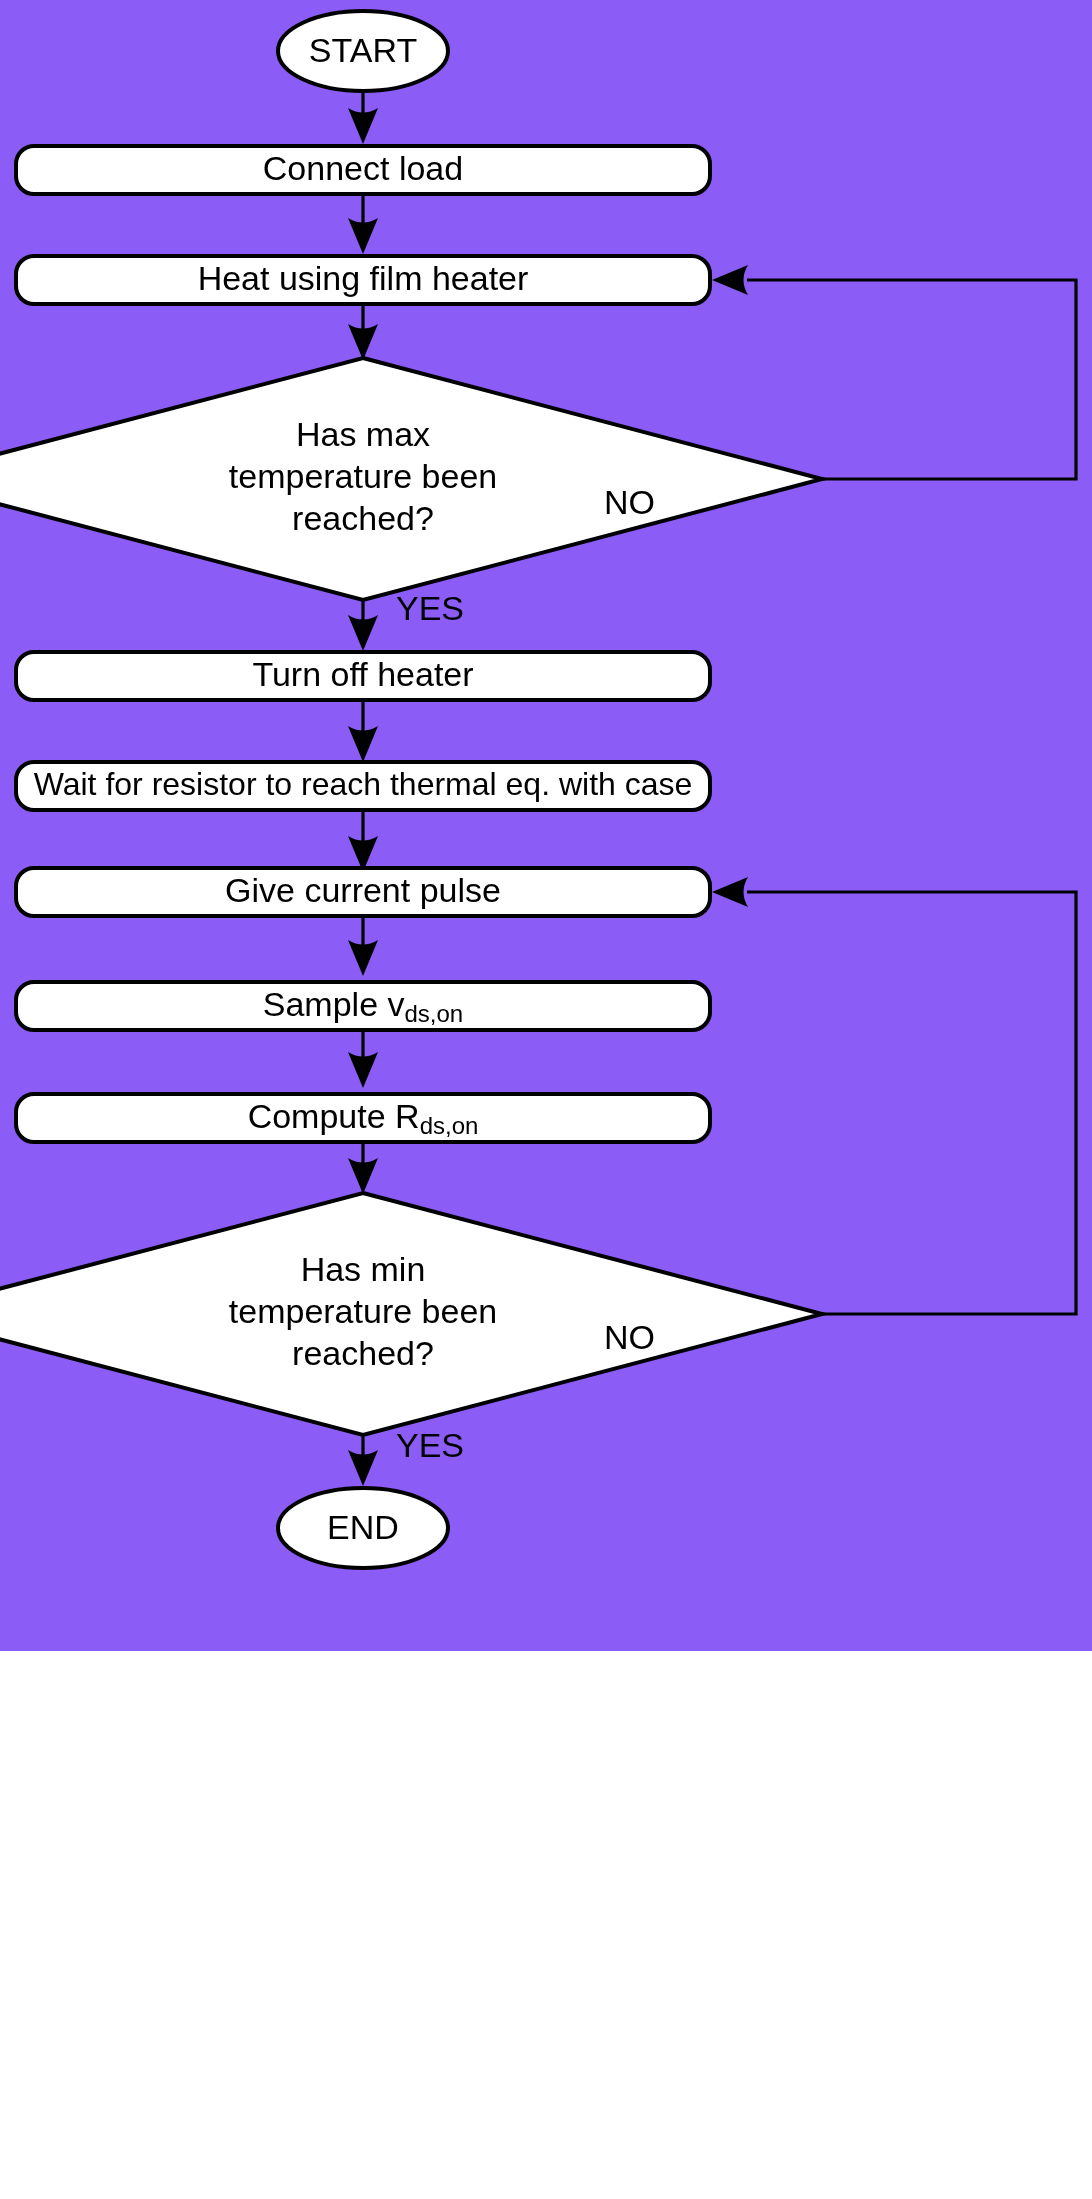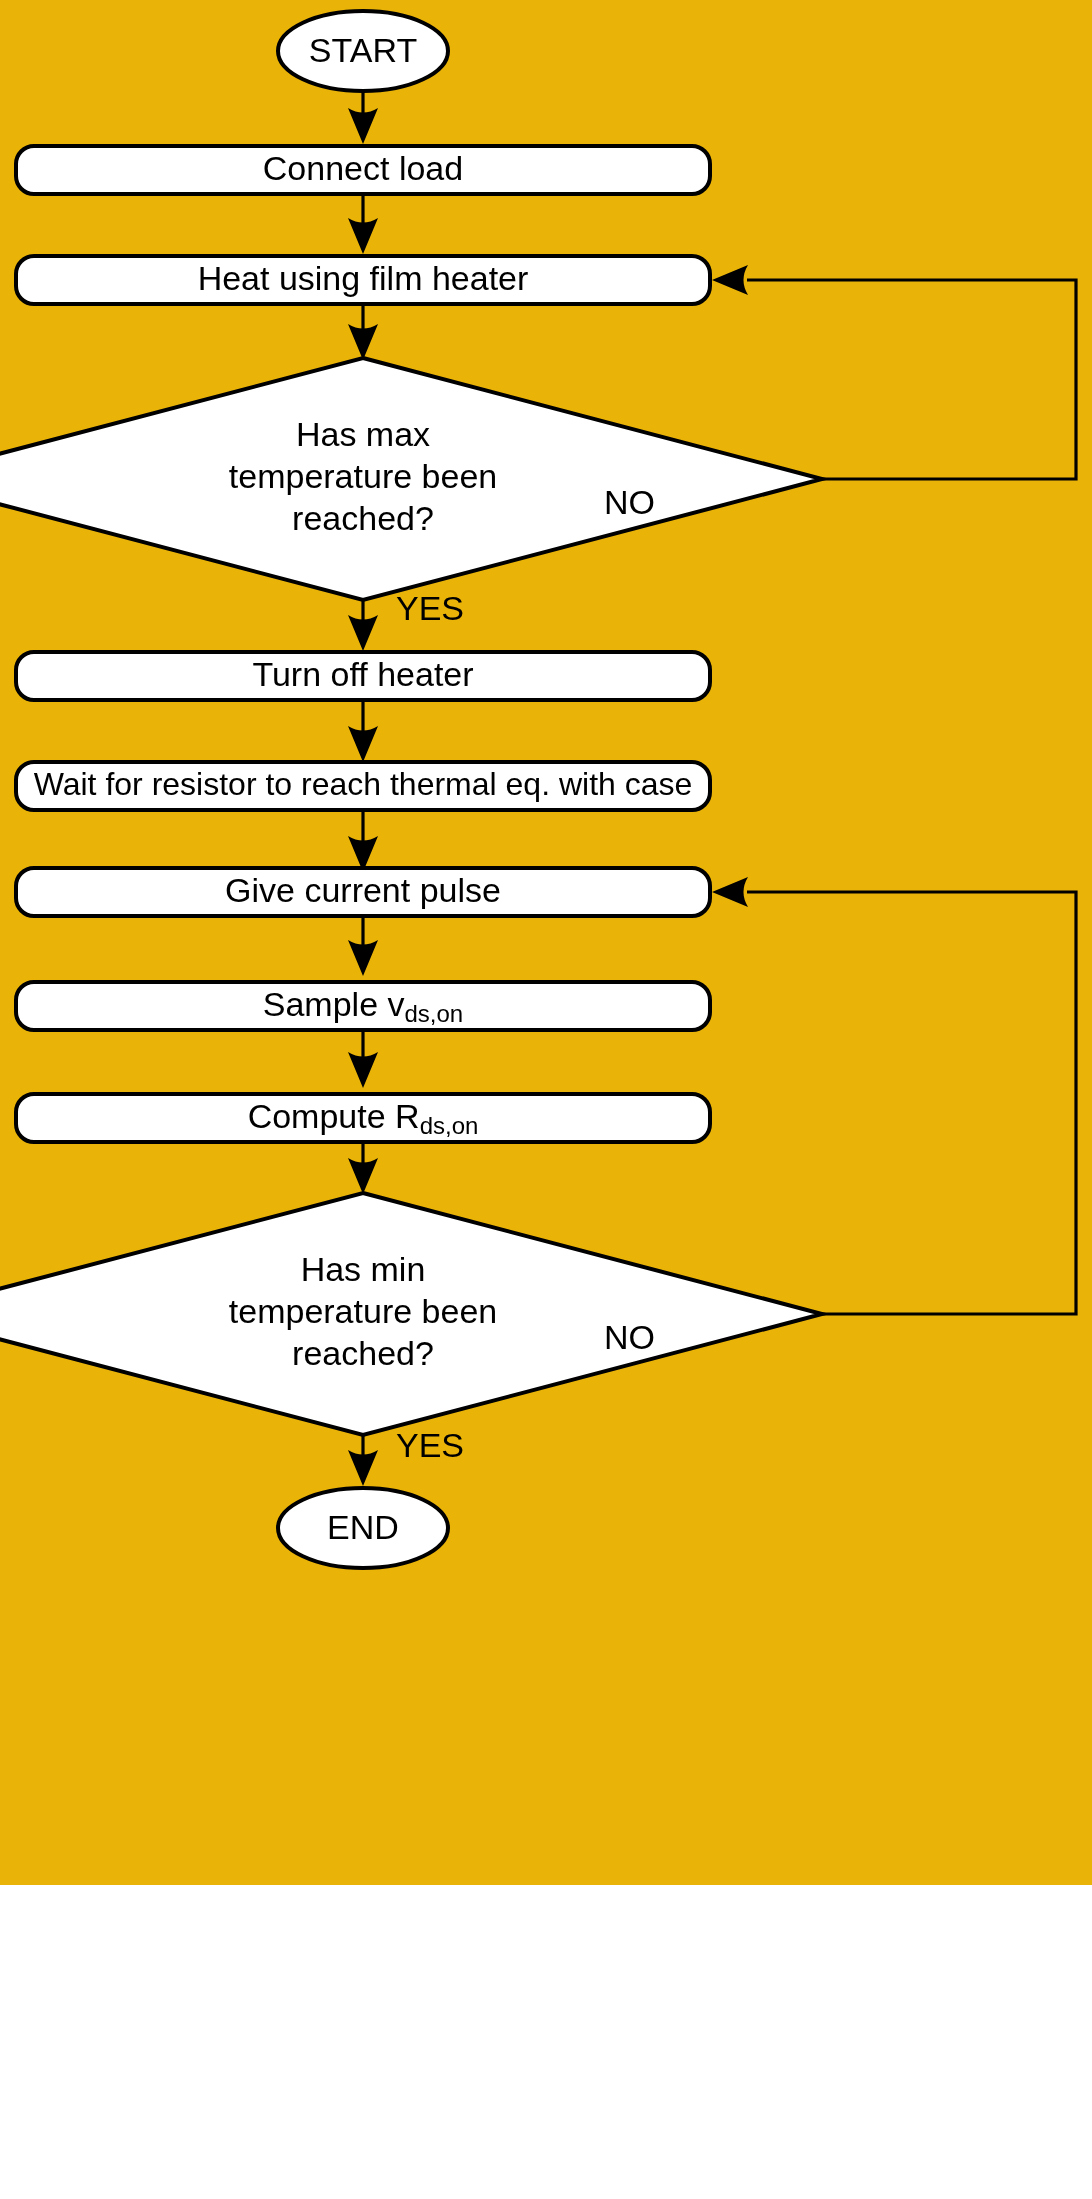--- a/index.html
+++ b/index.html
@@ -8,22 +8,22 @@
     background: #ffffff;
   }
   body {
     width: 1092px;
     height: 2199px;
     font-family: "Liberation Sans", sans-serif;
   }
   #flowchart-root {
     position: relative;
     width: 1092px;
-    height: 1885px;
-    background: #eab308;
+    height: 1651px;
+    background: #8b5cf6;
   }
   svg#flow-svg {
     display: block;
     width: 1092px;
     height: 2199px;
   }
   .shape-stroke {
     fill: #ffffff;
     stroke: #000000;
     stroke-width: 4;

